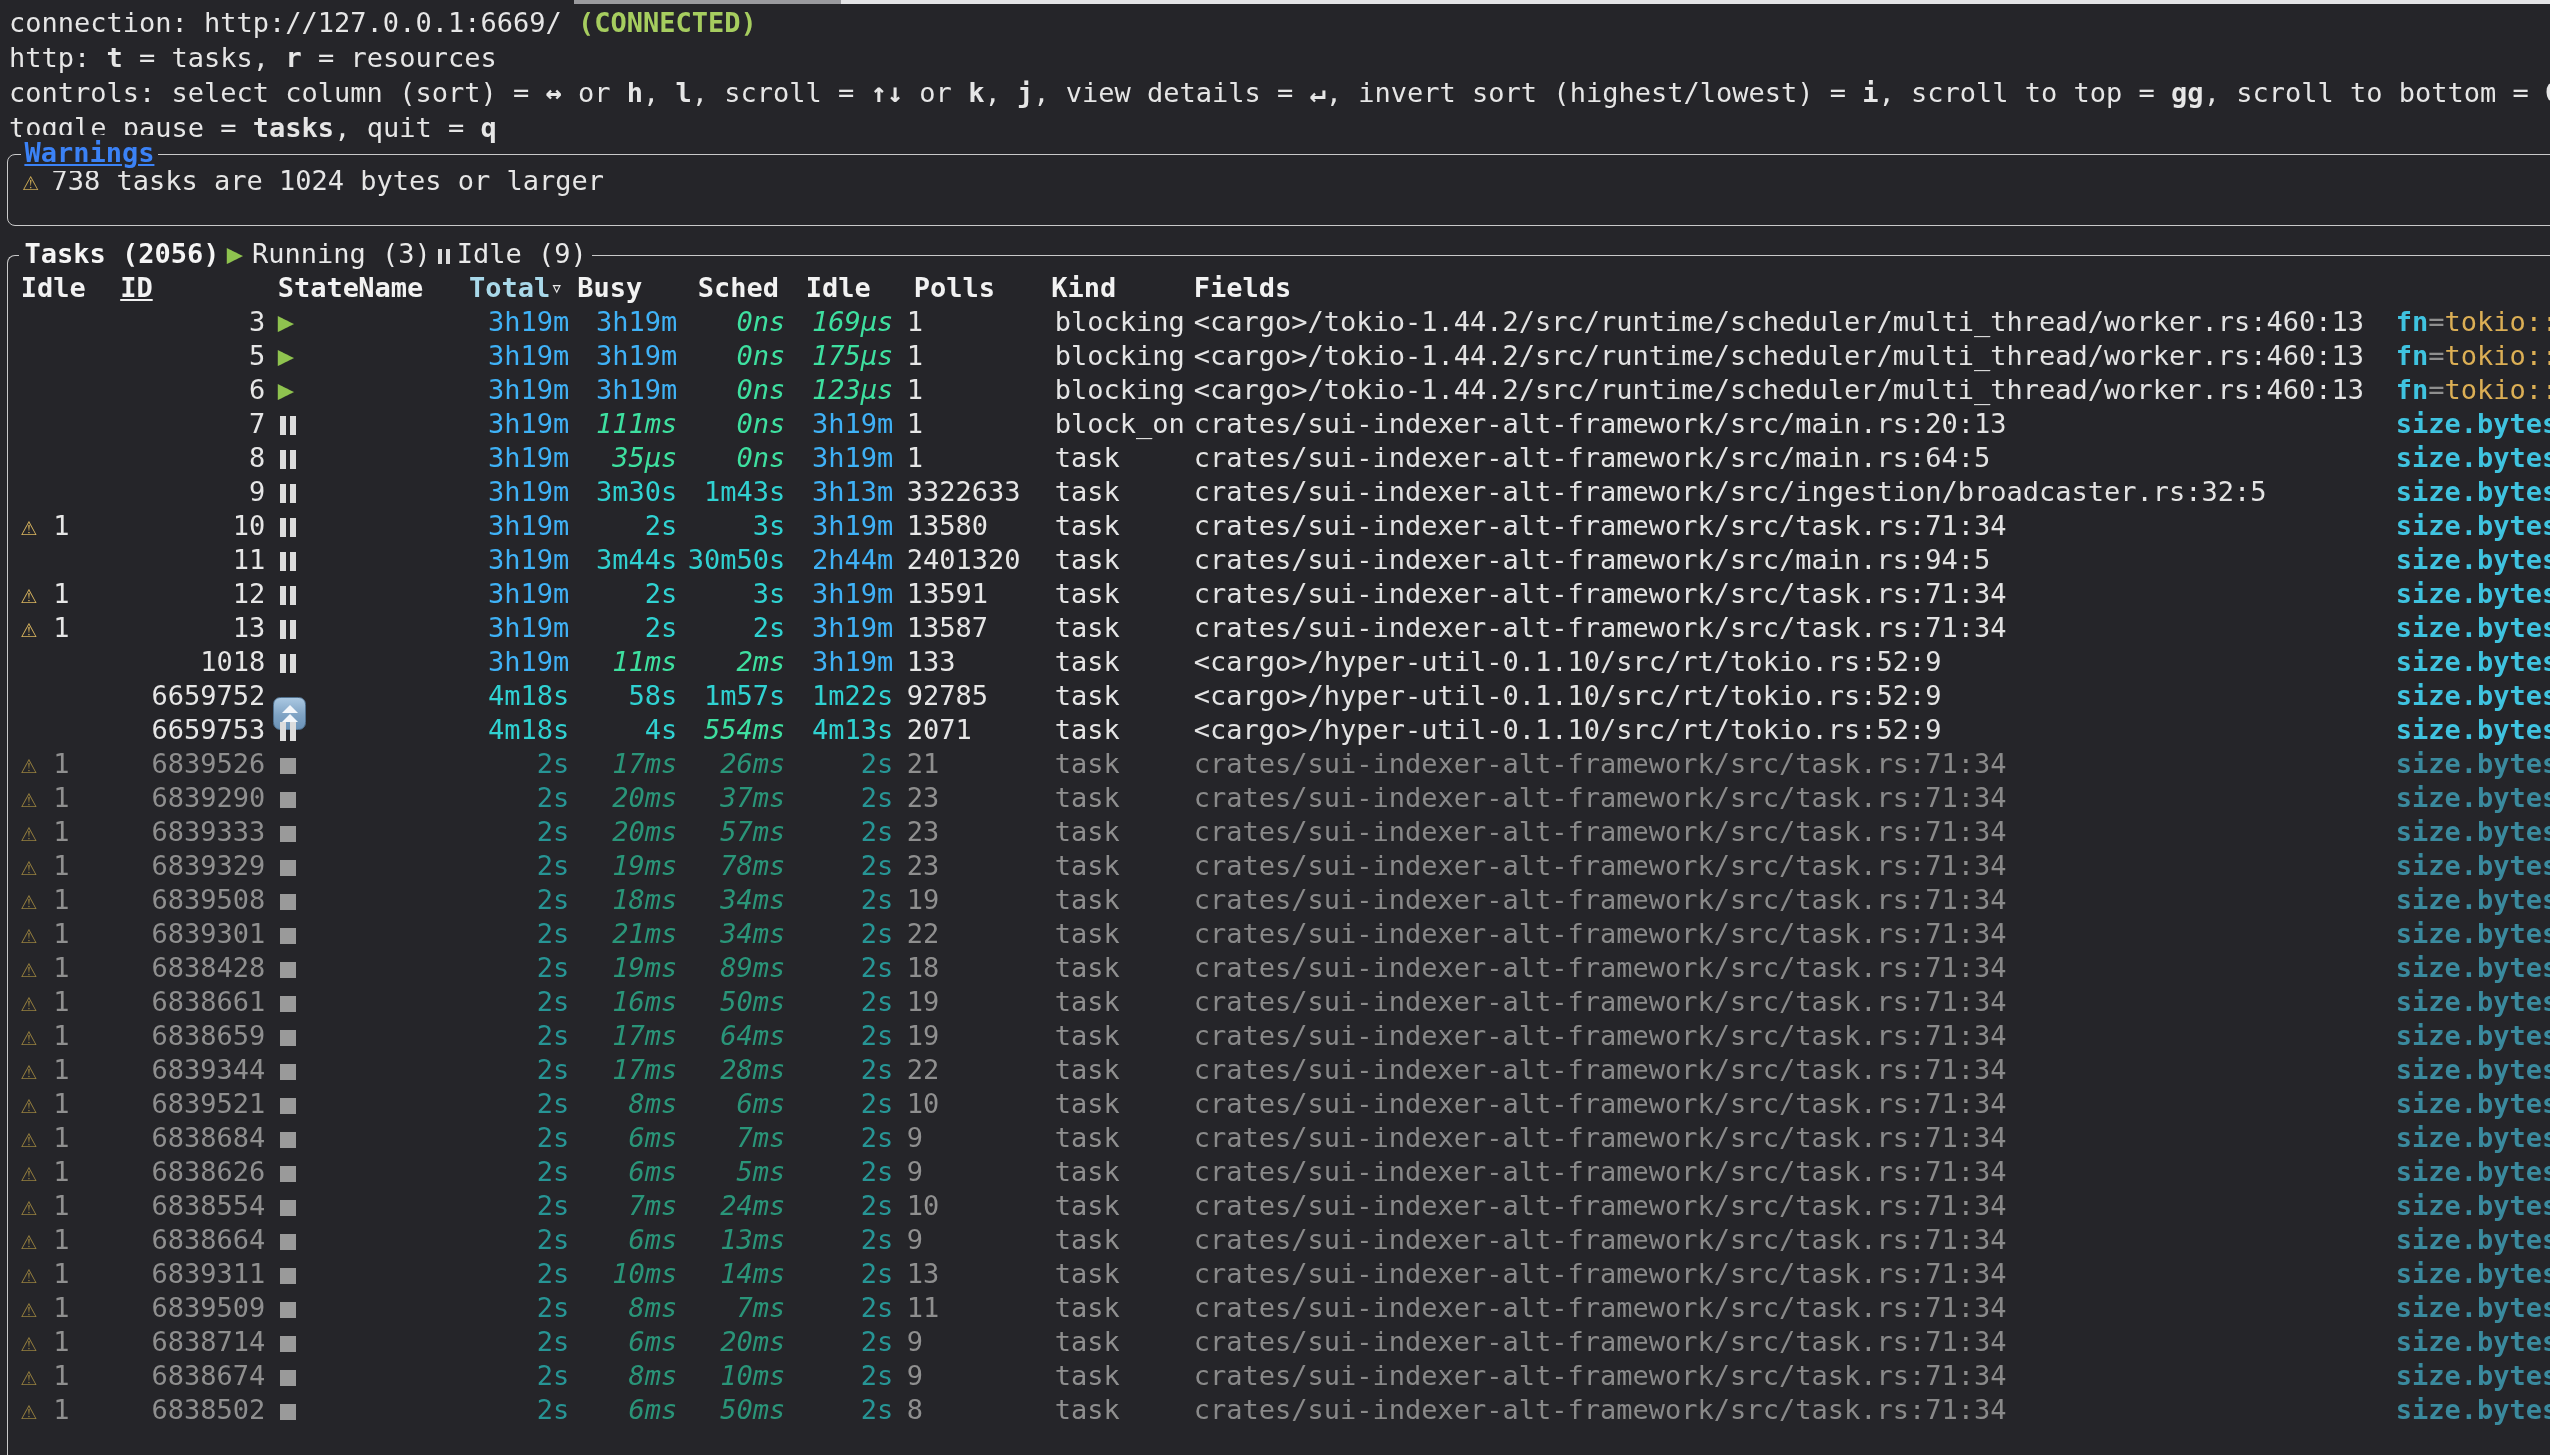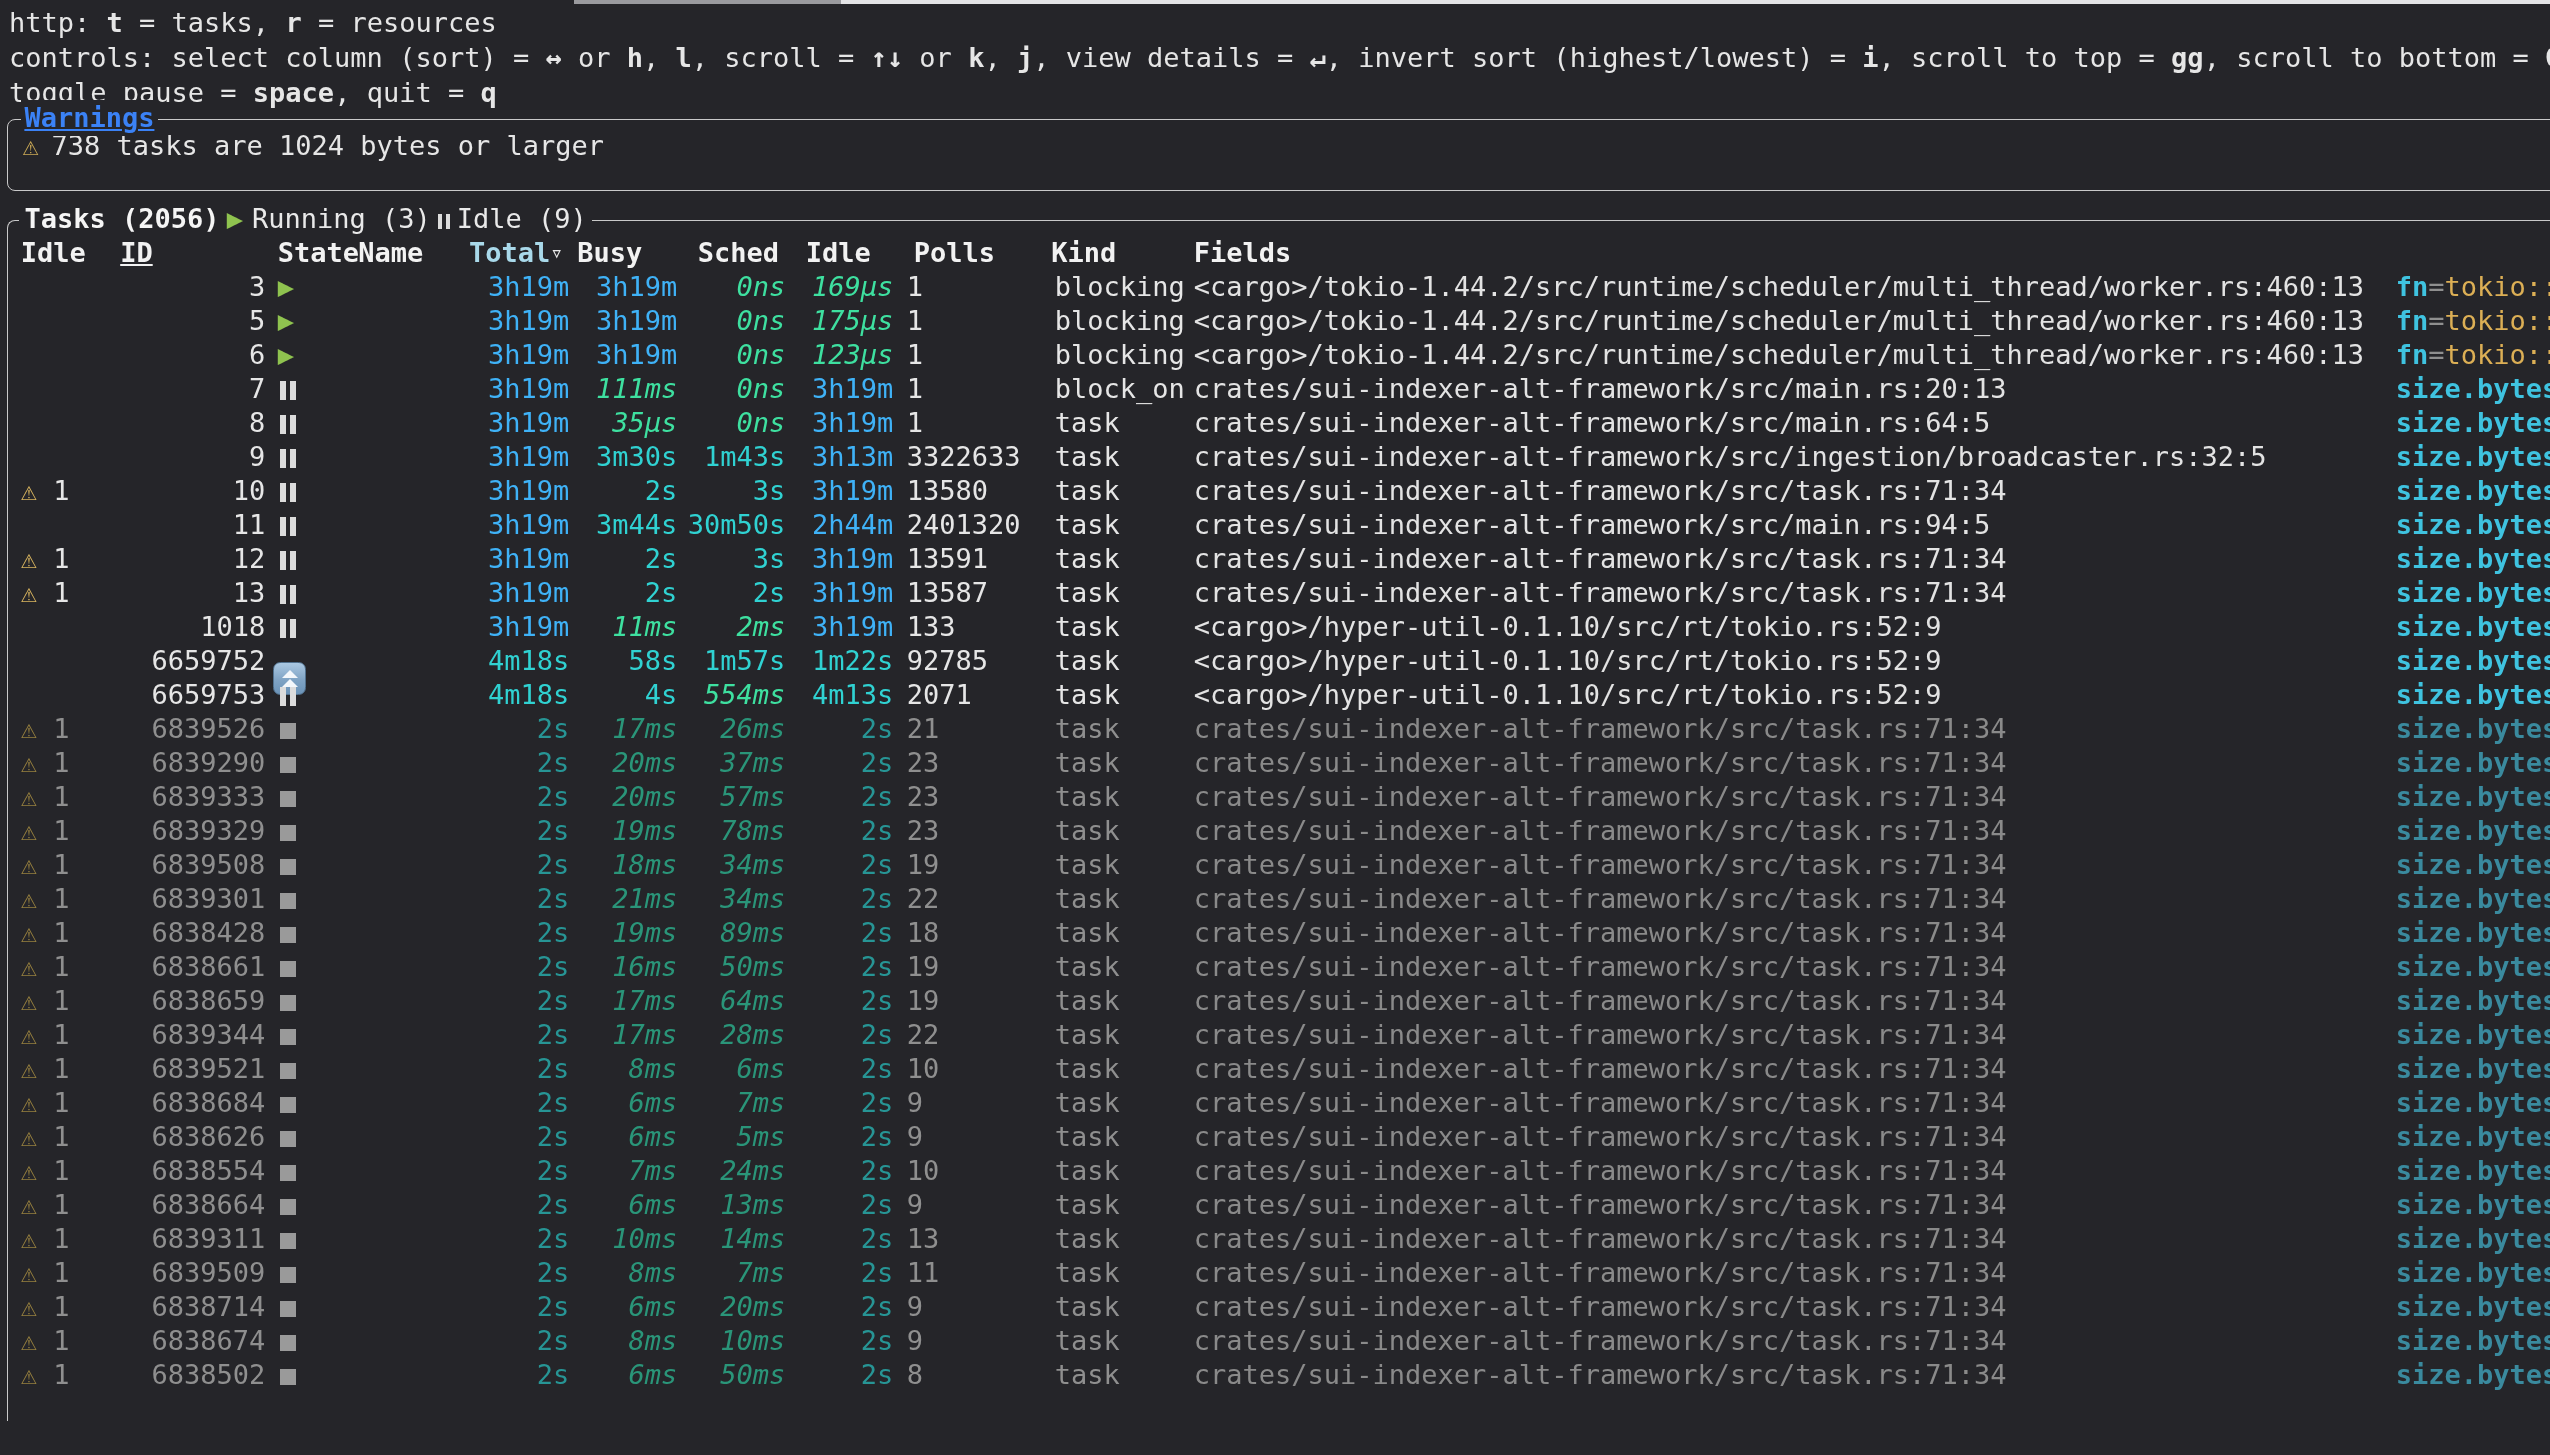--- a/index.html
+++ b/index.html
@@ -107,23 +107,24 @@
   .dim .st-stop{background:#9a9a9a;}
 </style>
 </head>
 <body>
 
 <div class="term">
   <div class="edge edge-a"></div>
   <div class="edge edge-b"></div>
 
   <div class="hlines">
+    <div class="hline"><span>connection: http://127.0.0.1:6669/ </span><span class="b c-lime">(CONNECTED)</span></div>
     <div class="hline"><span>http: </span><span class="b">t</span><span> = tasks, </span><span class="b">r</span><span> = resources</span></div>
     <div class="hline"><span>controls: select column (sort) = </span><span class="b">↔</span><span> or </span><span class="b">h</span><span>, </span><span class="b">l</span><span>, scroll = </span><span class="b">↑↓</span><span> or </span><span class="b">k</span><span>, </span><span class="b">j</span><span>, view details = </span><span class="b">↵</span><span>, invert sort (highest/lowest) = </span><span class="b">i</span><span>, scroll to top = </span><span class="b">gg</span><span>, scroll to bottom = </span><span class="b">G</span></div>
-    <div class="hline"><span>toggle pause = </span><span class="b">space</span><span>, quit = </span><span class="b">q</span></div>
+    <div class="hline"><span>toggle pause = </span><span class="b">tasks</span><span>, quit = </span><span class="b">q</span></div>
   </div>
 
   <div class="warnbox">
     <span class="boxtitle">Warnings</span>
     <div class="warnitem"><span class="wtri">⚠</span><span>738 tasks are 1024 bytes or larger</span></div>
   </div>
 
   <div class="taskbox">
     <div class="boxtitle2"><span class="b">Tasks (2056)</span><span class="st-run-inline">▶</span><span>Running (3)</span><span class="st-pause sm"></span><span>Idle (9)</span></div>
 

